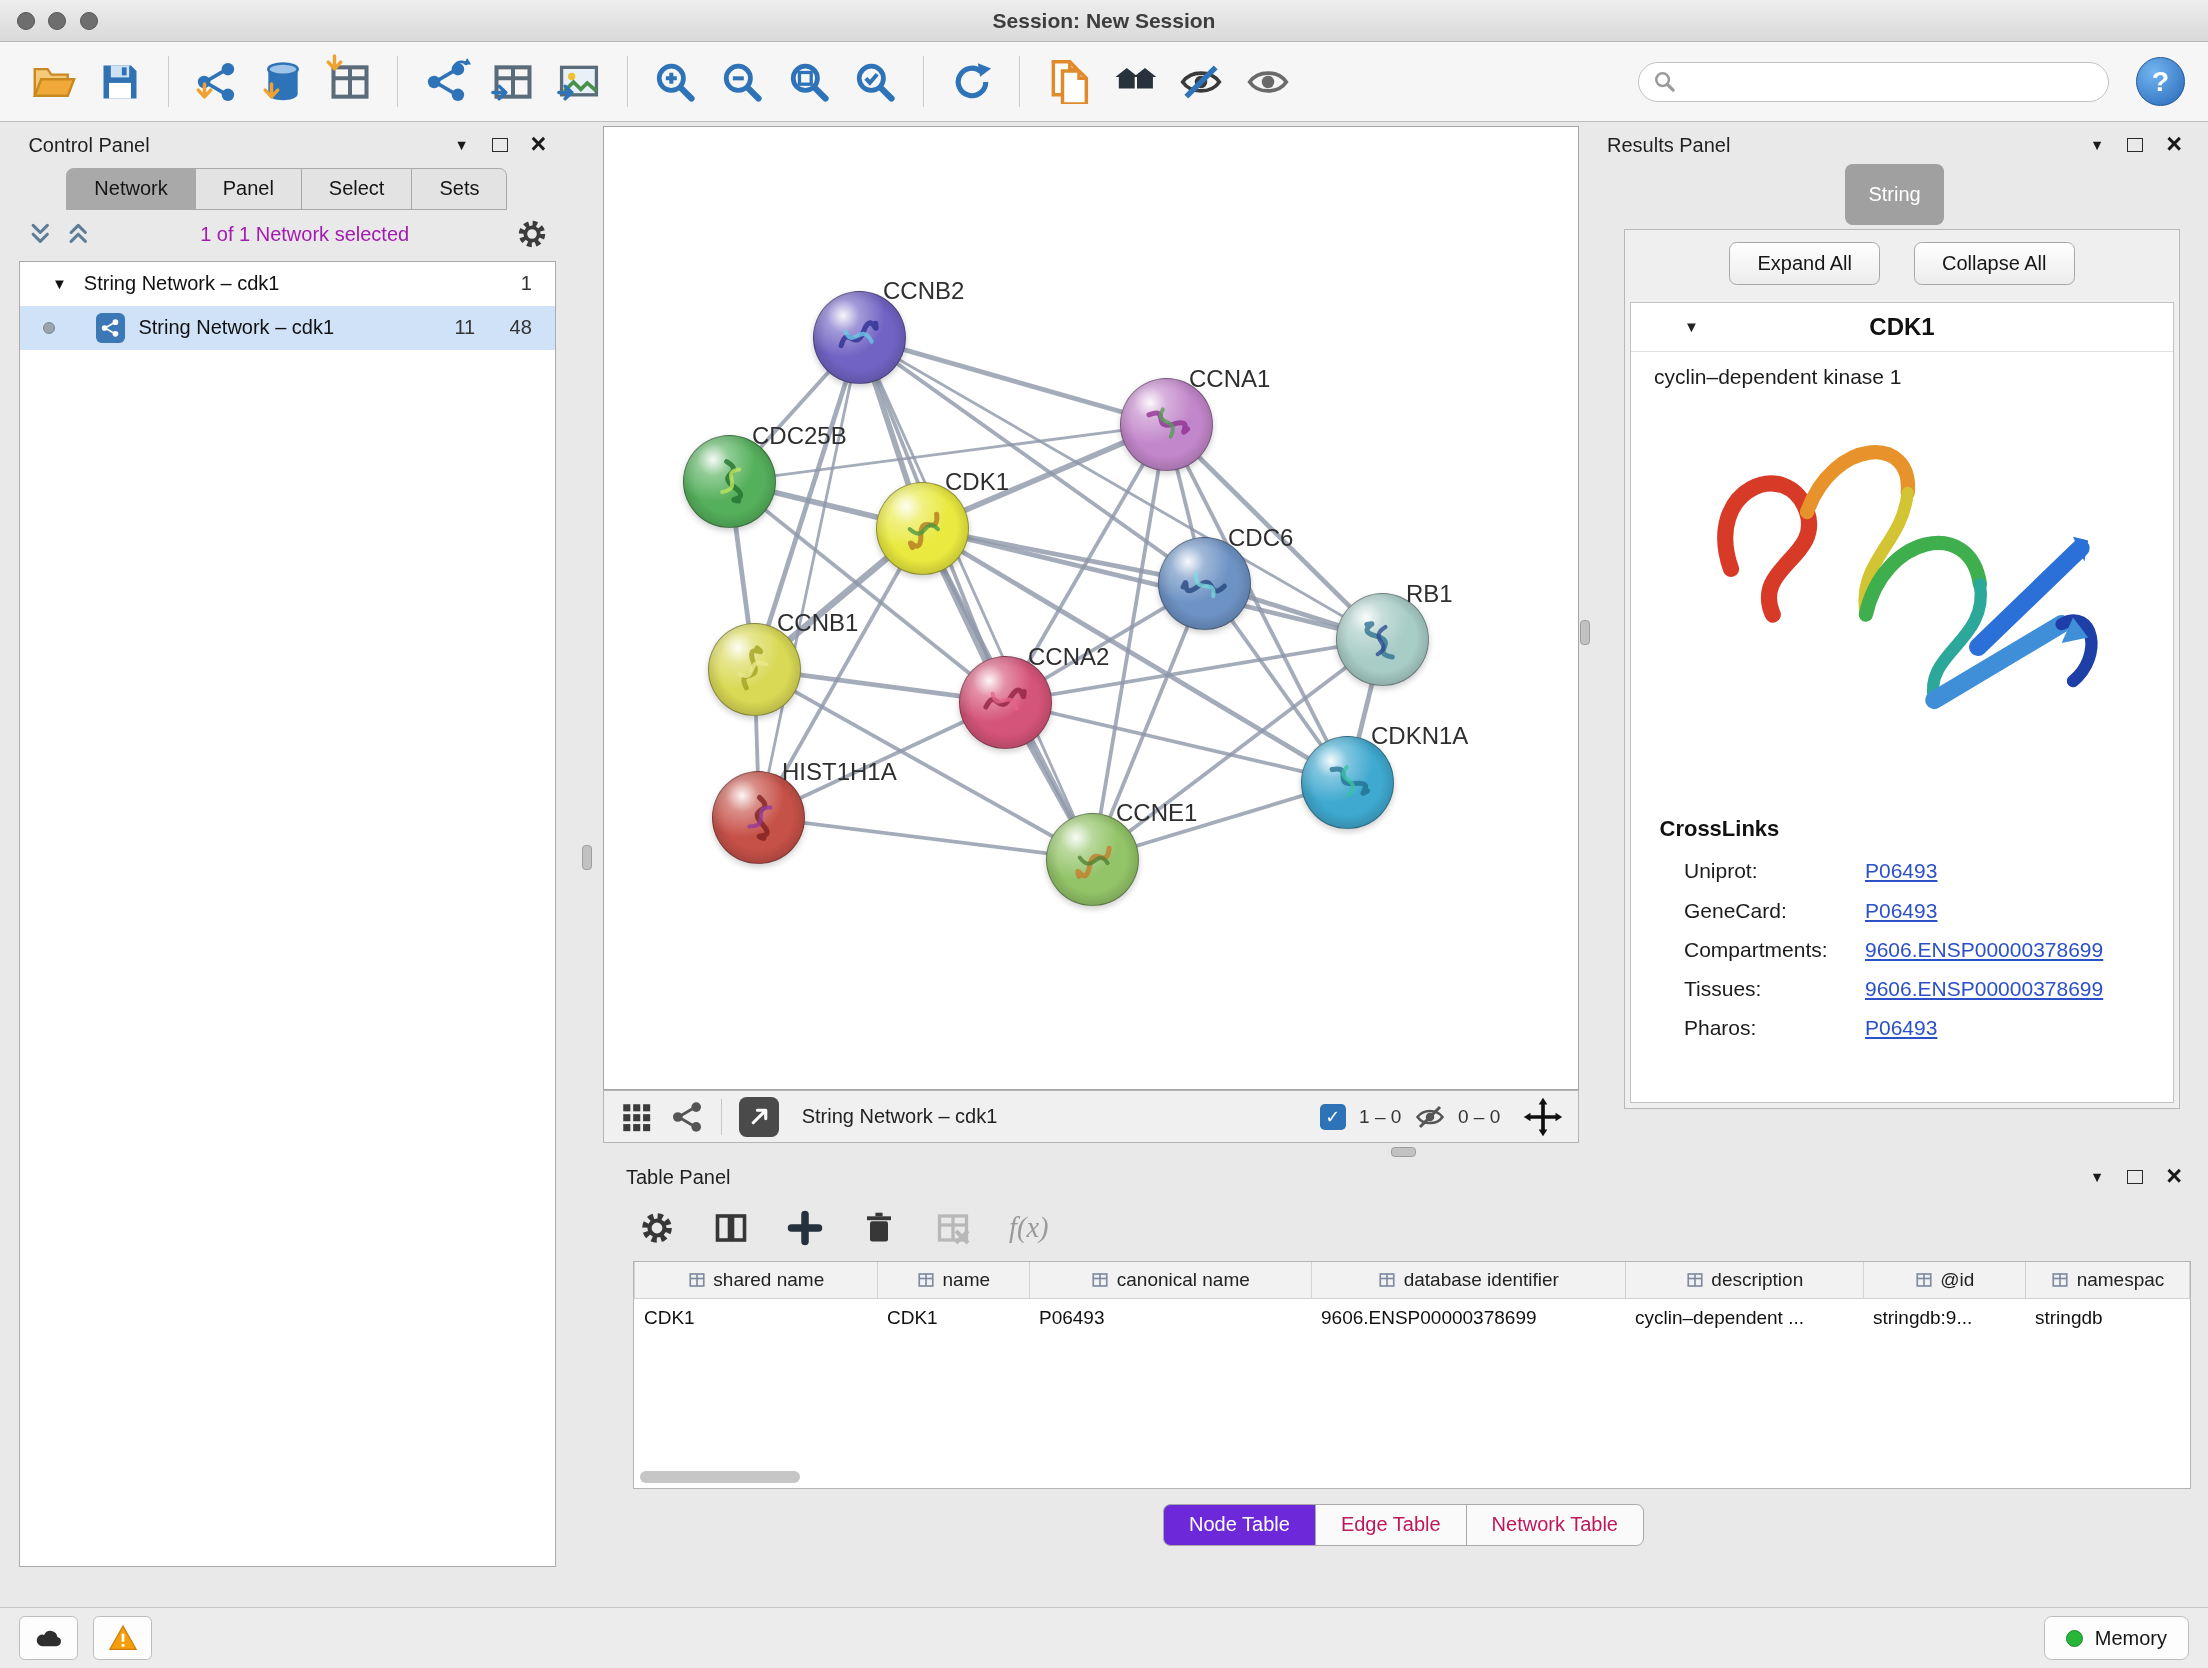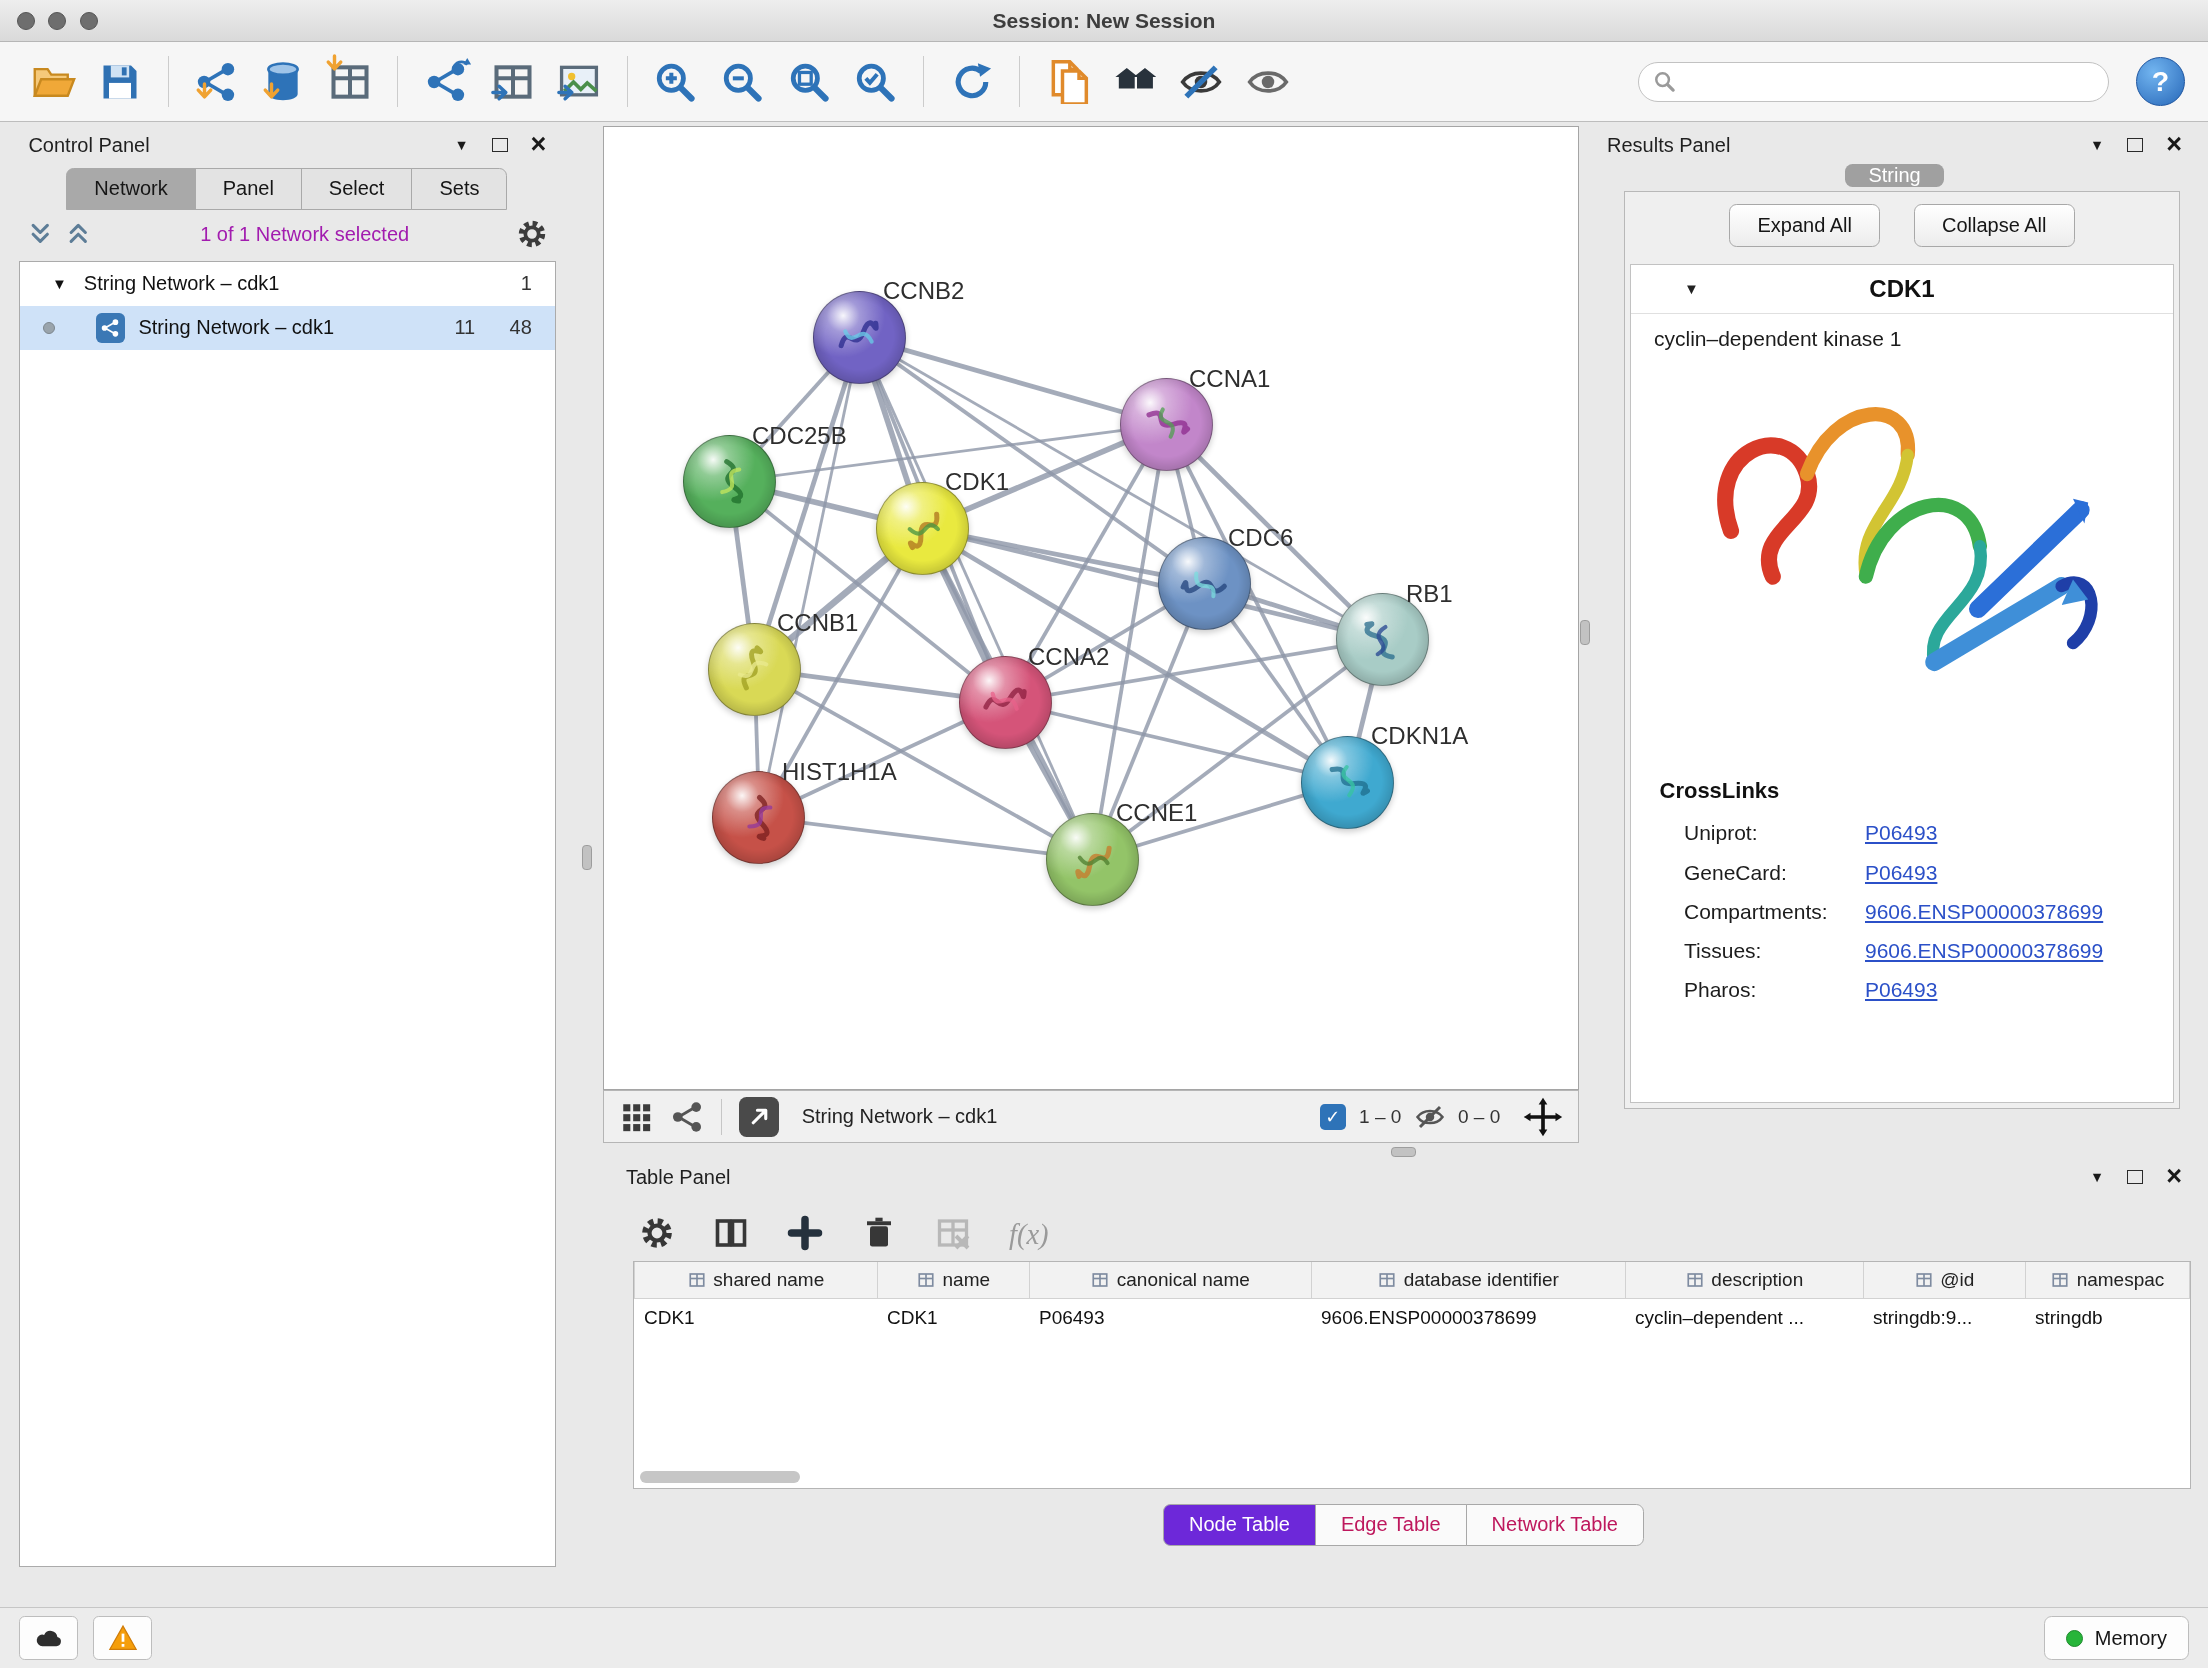--- a/index.html
+++ b/index.html
@@ -71,38 +71,38 @@
 .nb-name{font-size:20px;color:#222;margin-left:5.7px}
 .nb-right{margin-left:auto;display:flex;align-items:center;gap:13.3px}
 .nb-check{width:26px;height:26px;border-radius:4.8px;background:#2e73b8;color:#fff;font-size:18px;font-weight:bold;display:flex;align-items:center;justify-content:center}
 .nb-count{font-size:19px;color:#333}
 .nb-eyeoff{width:30px;height:30px;color:#555}
 .nb-move{width:40px;height:40px;color:#111;cursor:pointer;margin-left:9.5px}
 
 
 .results-panel{position:absolute;left:1590px;top:126px;width:609px;height:991px;display:flex;flex-direction:column}
 .rp-tabrow{display:flex;justify-content:center}
-.rp-tab{background:#a0a0a0;color:#fff;font-size:20px;padding:0 23px;border-radius:7.6px;cursor:pointer}
+.rp-tab{background:#a0a0a0;color:#fff;font-size:20px;padding:19px 23px;border-radius:7.6px;cursor:pointer}
 .rp-box{flex:1;margin:3.8px 19px 7.6px 34px;background:#efefef;border:1px solid #b8b8b8;padding:5px;display:flex;flex-direction:column}
 .rp-btns{display:flex;justify-content:center;gap:34px;padding:7.6px 0 17px}
 .rp-btn{background:linear-gradient(#ffffff,#ececec);border:1px solid #a8a8a8;border-radius:7.6px;font-size:20px;padding:8.6px 27px;cursor:pointer;color:#161616;font-family:inherit}
 .rp-section{flex:1;background:#fff;border:1px solid #c2c2c2;display:flex;flex-direction:column;overflow:hidden}
 .rp-sec-head{position:relative;height:49px;border-bottom:1px solid #e0e0e0;display:flex;align-items:center;justify-content:center}
 .rp-sec-tri{position:absolute;left:53px;font-size:15px;cursor:pointer}
 .rp-gene{font-size:24px;font-weight:bold;color:#111}
 .rp-desc{font-size:21px;padding:13.3px 0 0 23px;color:#1c1c1c}
 .rp-protein{height:418px;display:flex;align-items:center;justify-content:center}
 .rp-cross-title{font-weight:bold;font-size:22px;padding:9.5px 0 9.5px 28.5px;color:#111}
 .rp-cross-row{display:flex;font-size:21px;padding:7.6px 0 7.6px 53px;align-items:baseline}
 .rp-cross-label{width:181px;color:#1c1c1c;flex:none}
 .rp-cross-value{color:#2b50c8;text-decoration:underline;cursor:pointer;white-space:nowrap}
 
 
 .table-panel{position:absolute;left:609px;top:1158px;width:1590px;height:438px;display:flex;flex-direction:column}
-.tp-toolbar{display:flex;align-items:flex-end;gap:38px;padding:9.5px 0 7.6px 30px;height:63px}
+.tp-toolbar{display:flex;align-items:center;gap:38px;padding:9.5px 0 7.6px 30px;height:63px}
 .tp-ic{width:36px;height:36px;color:#373737;cursor:pointer;border:none;background:none;padding:0}
 .tp-ic svg{width:100%;height:100%}
 .tp-ic.dis{color:#b8b8b8;cursor:default}
 .tp-fx{font-family:"Liberation Serif","DejaVu Serif",serif;font-style:italic;font-size:28.5px;color:#9a9a9a;cursor:default}
 .tp-tablewrap{position:relative;margin:1.9px 7.6px 0 24px;height:228px;background:#fff;border:1px solid #b5b5b5;overflow:hidden}
 table{border-collapse:collapse;width:100%;table-layout:fixed}
 th{height:37px;background:#f2f2f2;border:1px solid #d2d2d2;border-top:none;font-weight:normal;font-size:19px;color:#222;padding:0 5.7px}
 .th-in{display:flex;align-items:center;justify-content:center;gap:7.6px;overflow:hidden;white-space:nowrap}
 .th-in svg{width:18px;height:18px;color:#7e8ba0;flex:none}
 td{height:38px;font-size:19px;padding:0 9.5px;color:#111;border:none;white-space:nowrap;overflow:hidden}

